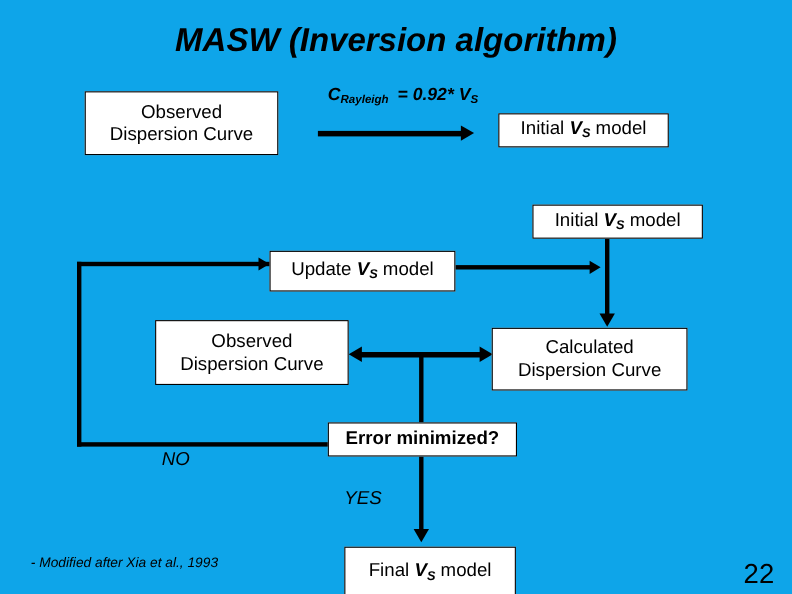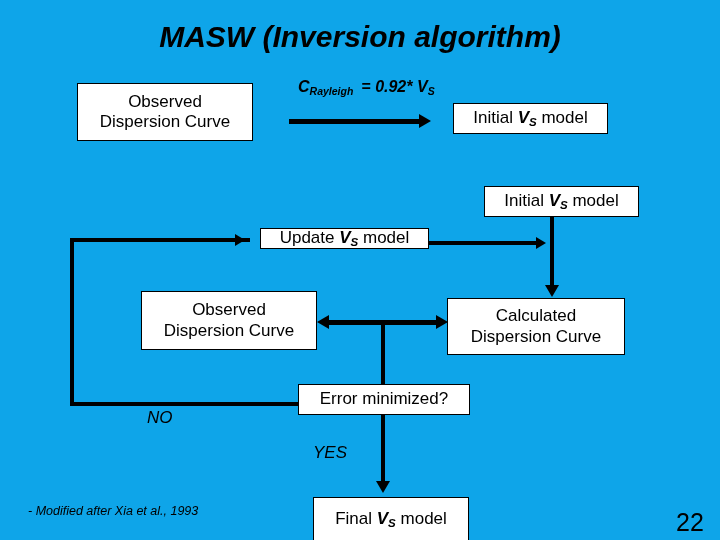--- a/index.html
+++ b/index.html
@@ -139,21 +139,21 @@
     <span class="ln"><span>Initial </span><span class="vs"><span>V</span><span class="sub">S</span></span><span> model</span></span>
   </div>
 
   <div class="abs box" style="left:484px; top:186px; width:155px; height:31px;">
     <span class="ln"><span>Initial </span><span class="vs"><span>V</span><span class="sub">S</span></span><span> model</span></span>
   </div>
 
   <div class="abs vline" style="left:550px; top:217px; width:4px; height:70px;"></div>
   <div class="abs arrow-d" style="left:545px; top:285px;"></div>
 
-  <div class="abs box" style="left:260px; top:228px; width:169px; height:21px;">
+  <div class="abs box" style="left:245px; top:228px; width:169px; height:37px;">
     <span class="ln"><span>Update </span><span class="vs"><span>V</span><span class="sub">S</span></span><span> model</span></span>
   </div>
 
   <div class="abs hline" style="left:414px; top:241px; width:124px; height:4px;"></div>
   <div class="abs arrow-r-sm" style="left:536px; top:237px;"></div>
 
   <div class="abs hline" style="left:70px; top:238px; width:180px; height:4px;"></div>
   <div class="abs vline" style="left:70px; top:238px; width:4px; height:168px;"></div>
   <div class="abs hline" style="left:70px; top:402px; width:232px; height:4px;"></div>
   <div class="abs arrow-r-sm" style="left:235px; top:234px;"></div>
@@ -167,21 +167,21 @@
     <span class="ln">Calculated</span>
     <span class="ln">Dispersion Curve</span>
   </div>
 
   <div class="abs hline" style="left:328px; top:320px; width:110px; height:5px;"></div>
   <div class="abs arrow-l" style="left:317px; top:315px;"></div>
   <div class="abs arrow-r" style="left:436px; top:315px;"></div>
 
   <div class="abs vline" style="left:381px; top:322px; width:4px; height:62px;"></div>
 
-  <div class="abs box" style="left:298px; top:384px; width:172px; height:31px;">
+  <div class="abs box" style="left:298px; top:384px; width:172px; height:31px;font-weight:bold;">
     <span class="ln">Error  minimized?</span>
   </div>
 
   <div class="abs plain" style="left:147px; top:408px;">NO</div>
 
   <div class="abs vline" style="left:381px; top:415px; width:4px; height:68px;"></div>
   <div class="abs arrow-d" style="left:376px; top:481px;"></div>
 
   <div class="abs plain" style="left:313px; top:443px;">YES</div>
 

